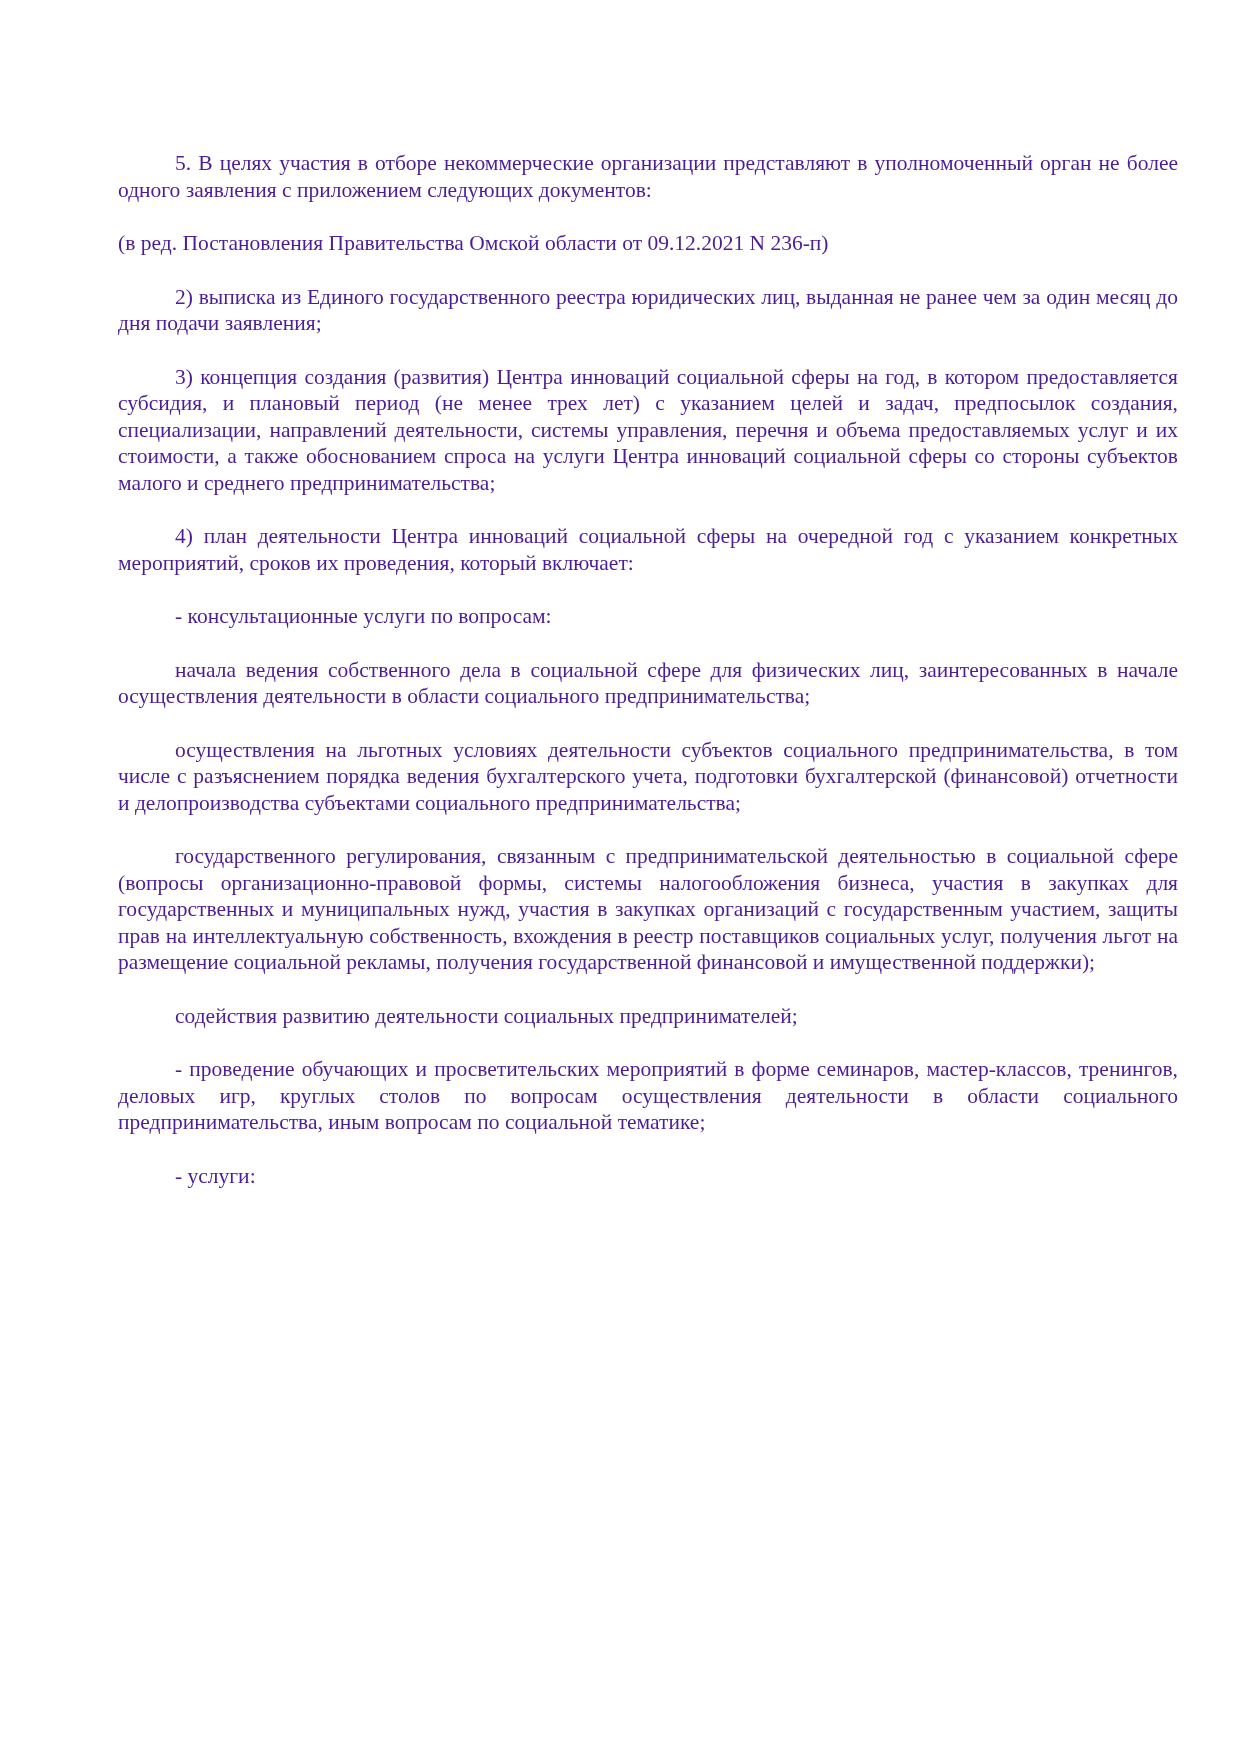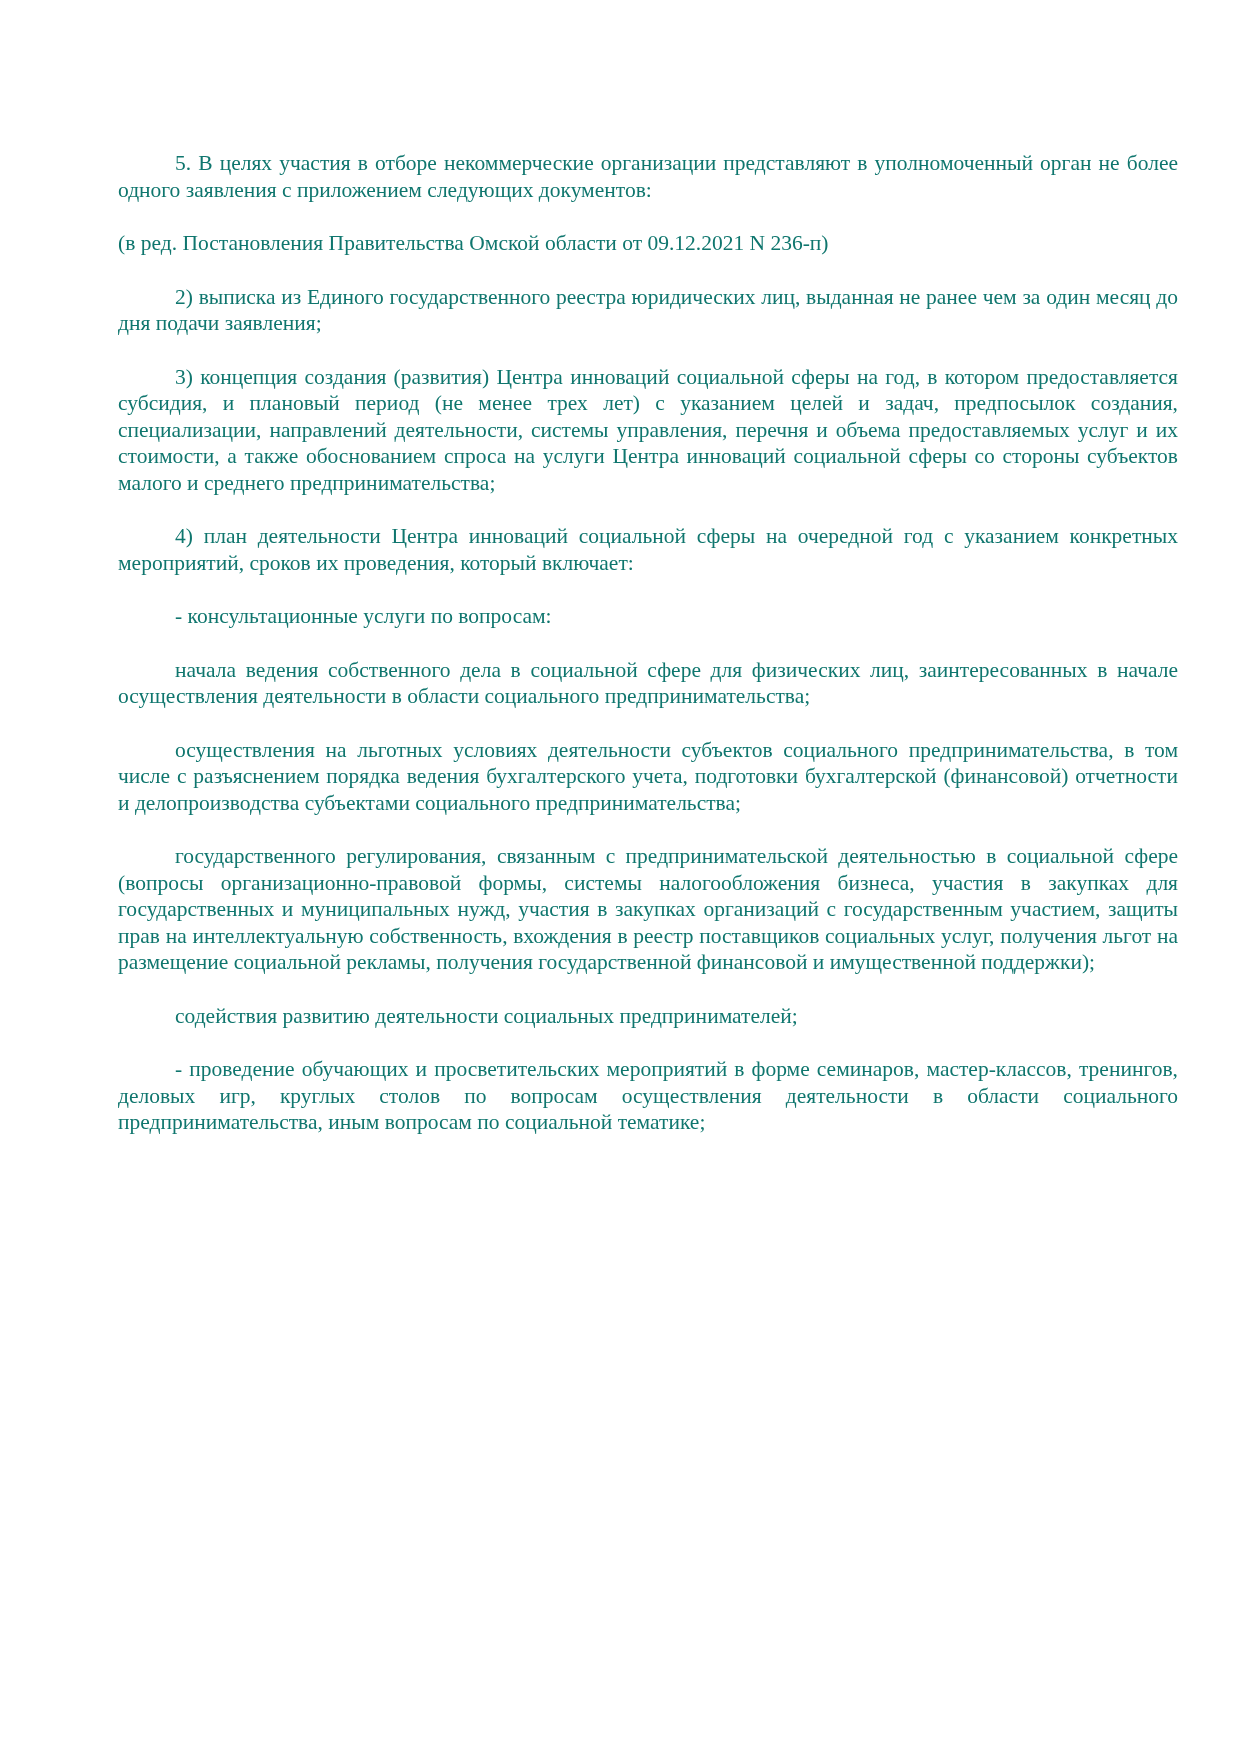--- a/index.html
+++ b/index.html
@@ -14,21 +14,21 @@
       overflow: hidden;
     }
     .page {
       position: absolute;
       left: 118px;
       top: 150px;
       width: 1060px;
       font-family: "Liberation Serif", "DejaVu Serif", serif;
       font-size: 21.5px;
       line-height: 26.5px;
-      color: #0f766e;
+      color: #4c1d95;
     }
     .para {
       margin: 0 0 27px 0;
       text-align: justify;
       text-indent: 57px;
     }
     .note {
       display: block;
       text-indent: 0;
     }
@@ -57,14 +57,15 @@
 
 
   <p class="para">осуществления на льготных условиях деятельности субъектов социального предпринимательства, в том числе с разъяснением порядка ведения бухгалтерского учета, подготовки бухгалтерской (финансовой) отчетности и делопроизводства субъектами социального предпринимательства;</p>
 
   <p class="para">государственного регулирования, связанным с предпринимательской деятельностью в социальной сфере (вопросы организационно-правовой формы, системы налогообложения бизнеса, участия в закупках для государственных и муниципальных нужд, участия в закупках организаций с государственным участием, защиты прав на интеллектуальную собственность, вхождения в реестр поставщиков социальных услуг, получения льгот на размещение социальной рекламы, получения государственной финансовой и имущественной поддержки);</p>
 
   <p class="para">содействия развитию деятельности социальных предпринимателей;</p>
 
   <p class="para">- проведение обучающих и просветительских мероприятий в форме семинаров, мастер-классов, тренингов, деловых игр, круглых столов по вопросам осуществления деятельности в области социального предпринимательства, иным вопросам по социальной тематике;</p>
 
+  <p class="para">- услуги:</p>
 
 </div>
 
 </body></html>

